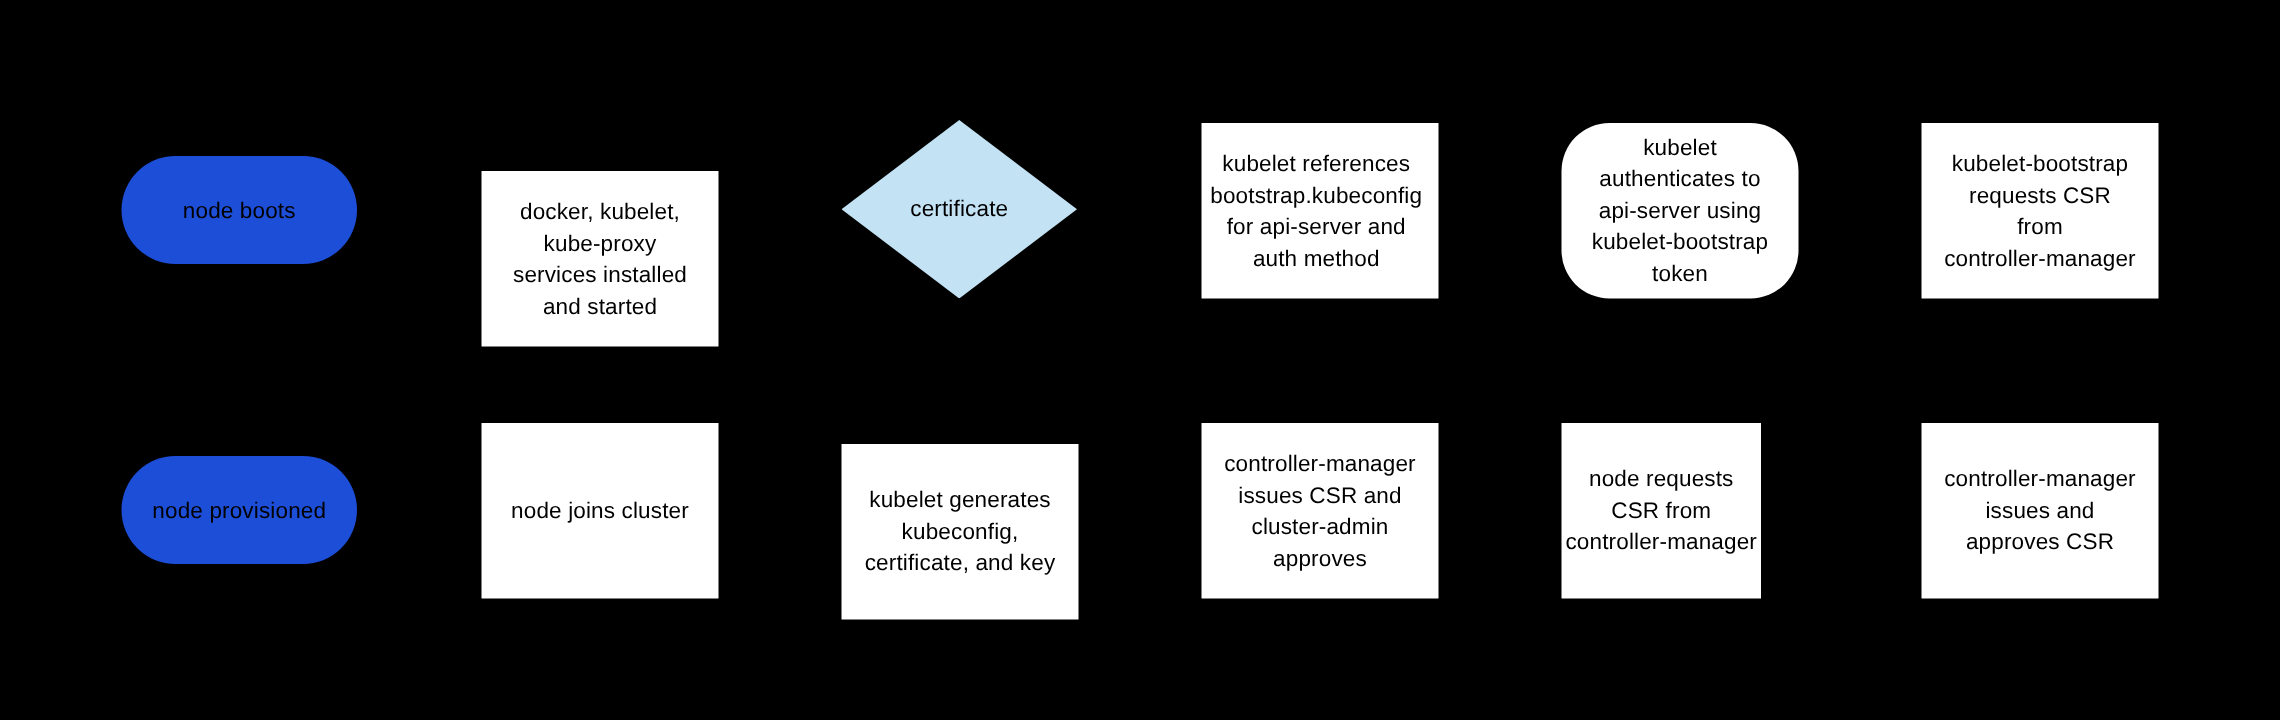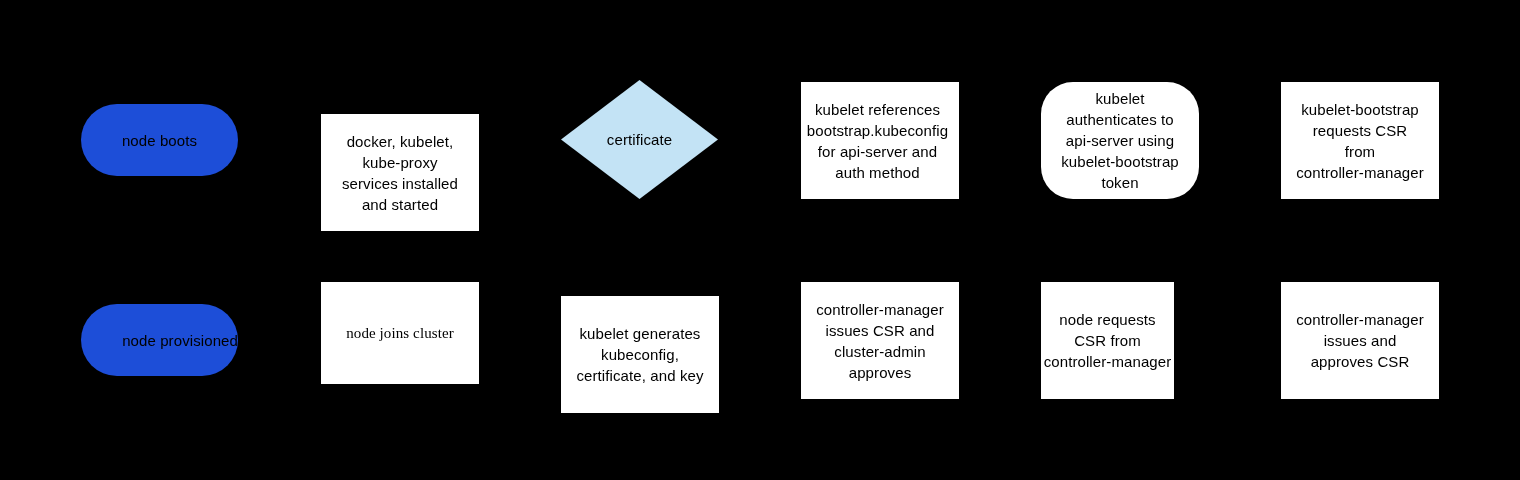--- a/index.html
+++ b/index.html
@@ -114,25 +114,25 @@
 token</span>
   </div>
 
   <div class="node shape-rect" style="left:1281px; top:82px; width:158px; height:117px;">
     <span class="label">kubelet-bootstrap
 requests CSR
 from
 controller-manager</span>
   </div>
 
-  <div class="node shape-pill" style="left:81px; top:304px; width:157px; height:72px;text-align:right;">
+  <div class="node shape-pill" style="left:81px; top:304px; width:157px; height:72px;">
     <span class="label">node provisioned</span>
   </div>
 
-  <div class="node shape-rect" style="left:321px; top:282px; width:158px; height:102px;font-family:Liberation Serif, serif;">
+  <div class="node shape-rect" style="left:321px; top:282px; width:158px; height:117px;">
     <span class="label">node joins cluster</span>
   </div>
 
   <div class="node shape-rect" style="left:561px; top:296px; width:158px; height:117px;">
     <span class="label">kubelet generates
 kubeconfig,
 certificate, and key</span>
   </div>
 
   <div class="node shape-rect" style="left:801px; top:282px; width:158px; height:117px;">

